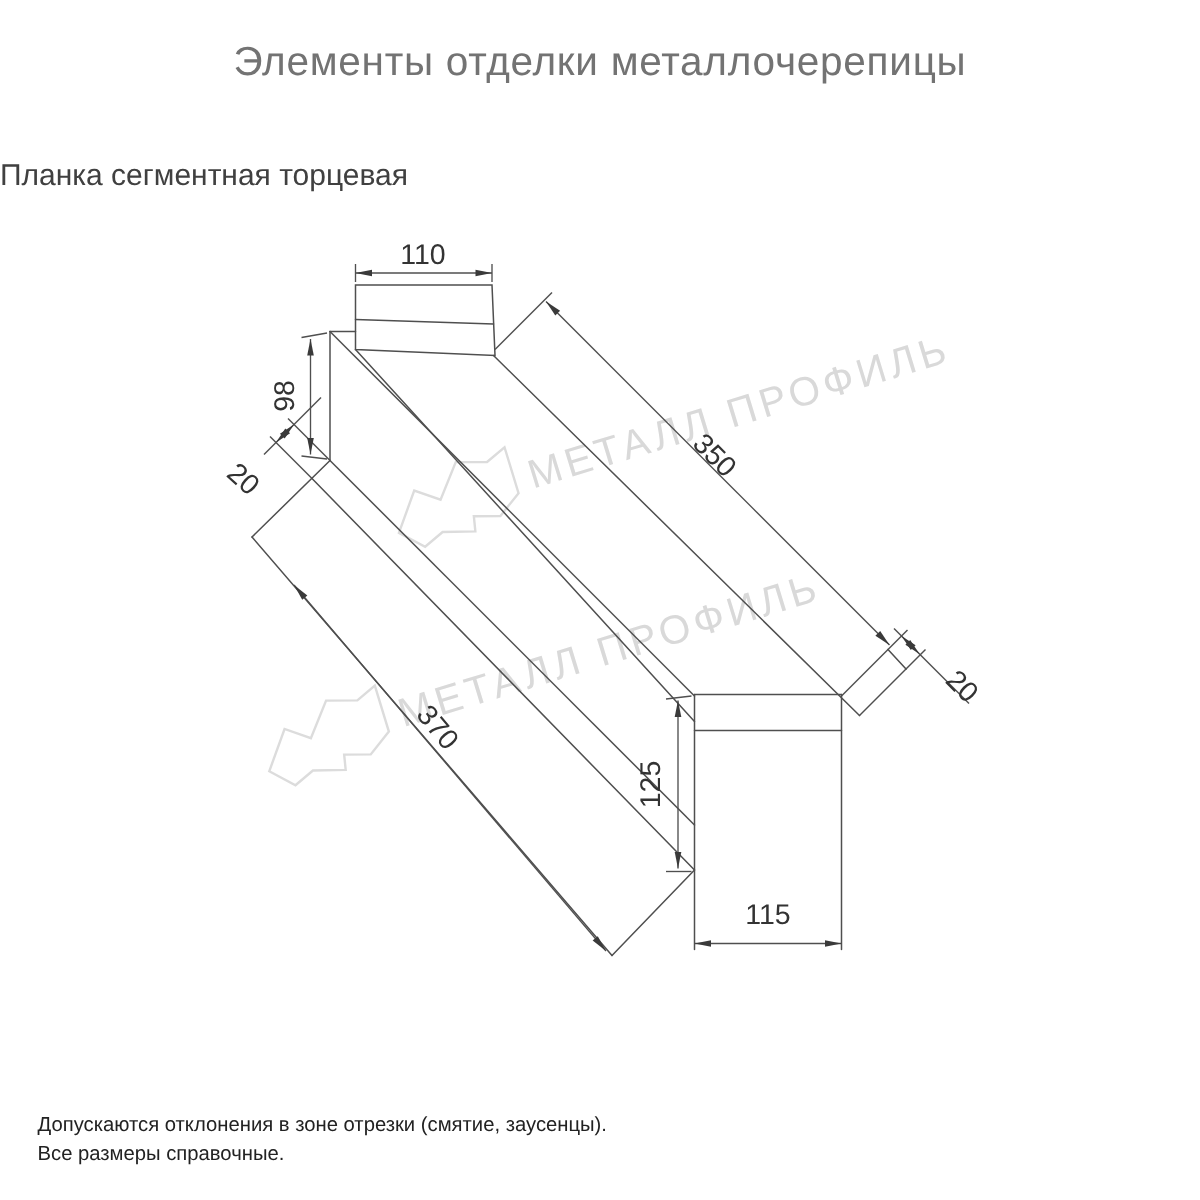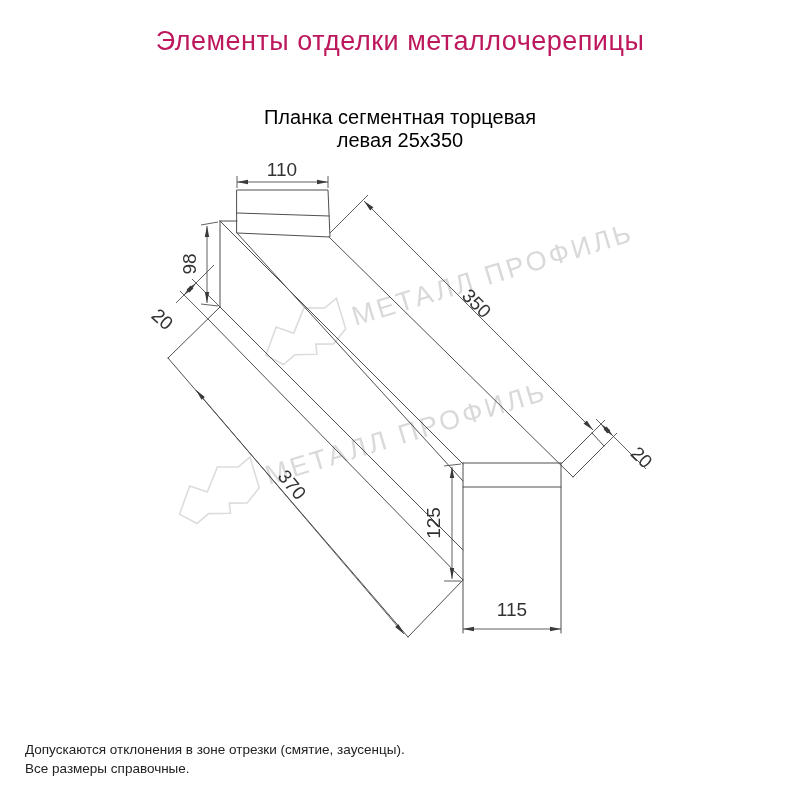--- a/index.html
+++ b/index.html
@@ -1,35 +1,34 @@
 <!DOCTYPE html>
 <html><head>
 <meta charset="utf-8">
 <style>
   html,body{margin:0;padding:0;background:#ffffff;}
   body{width:800px;height:800px;position:relative;overflow:hidden;
        font-family:"Liberation Sans","DejaVu Sans",sans-serif;color:#2b2b2b;}
   .title{position:absolute;top:26px;left:0;width:800px;text-align:center;
-         font-size:27px;letter-spacing:.5px;color:#be185d;}
-  .subtitle{position:absolute;top:106px;left:0;width:800px;text-align:center;
-            font-size:20px;line-height:23px;color:#000000;}
+         font-size:27px;letter-spacing:.5px;color:#737373;}
+  .subtitle{position:absolute;top:106px;left:0;width:800px;text-align:left;
+            font-size:20px;line-height:23px;color:#404040;}
   .footer{position:absolute;left:25px;bottom:22px;font-size:13.5px;line-height:19px;color:#222;}
   svg.drawing{position:absolute;left:0;top:0;}
   .dim-label{font-family:"Liberation Sans","DejaVu Sans",sans-serif;font-size:19px;fill:#333;}
   .wm-text{font-family:"Liberation Sans","DejaVu Sans",sans-serif;font-size:27px;
            letter-spacing:3px;fill:#d9d9d9;}
 </style>
 </head>
 <body>
 
 <div class="title">Элементы отделки металлочерепицы</div>
 
 <div class="subtitle">
   <div>Планка сегментная торцевая</div>
-  <div>левая 25x350</div>
 </div>
 
 <svg class="drawing" width="800" height="800" viewBox="0 0 800 800">
 
   <g transform="rotate(-17 333 318)">
     <path d="M258,334 L276,310 L291,321 L308,300 L328,306 L342,300 L342,332 L326,343 L309,338 L307,348 L286,342 L272,348 Z" fill="none" stroke="#dcdcdc" stroke-width="1.6"></path>
     <text class="wm-text" x="352" y="332">МЕТАЛЛ ПРОФИЛЬ</text>
   </g>
   <g transform="rotate(-17 250 478)">
     <path d="M172,492 L190,468 L205,479 L222,458 L242,464 L256,458 L256,490 L240,501 L223,496 L221,506 L200,500 L186,506 Z" fill="none" stroke="#dcdcdc" stroke-width="1.6"></path>

